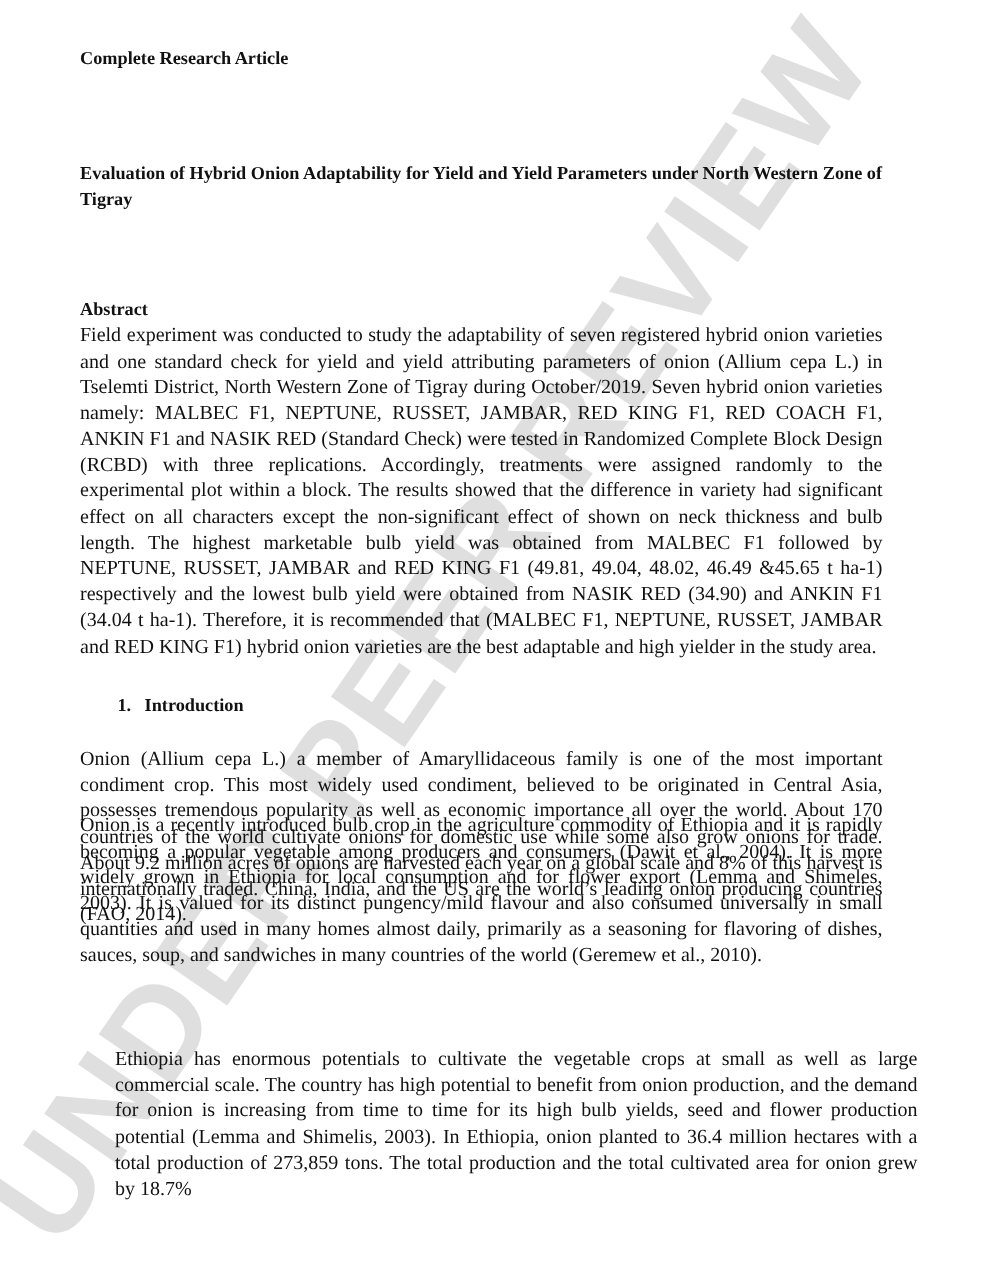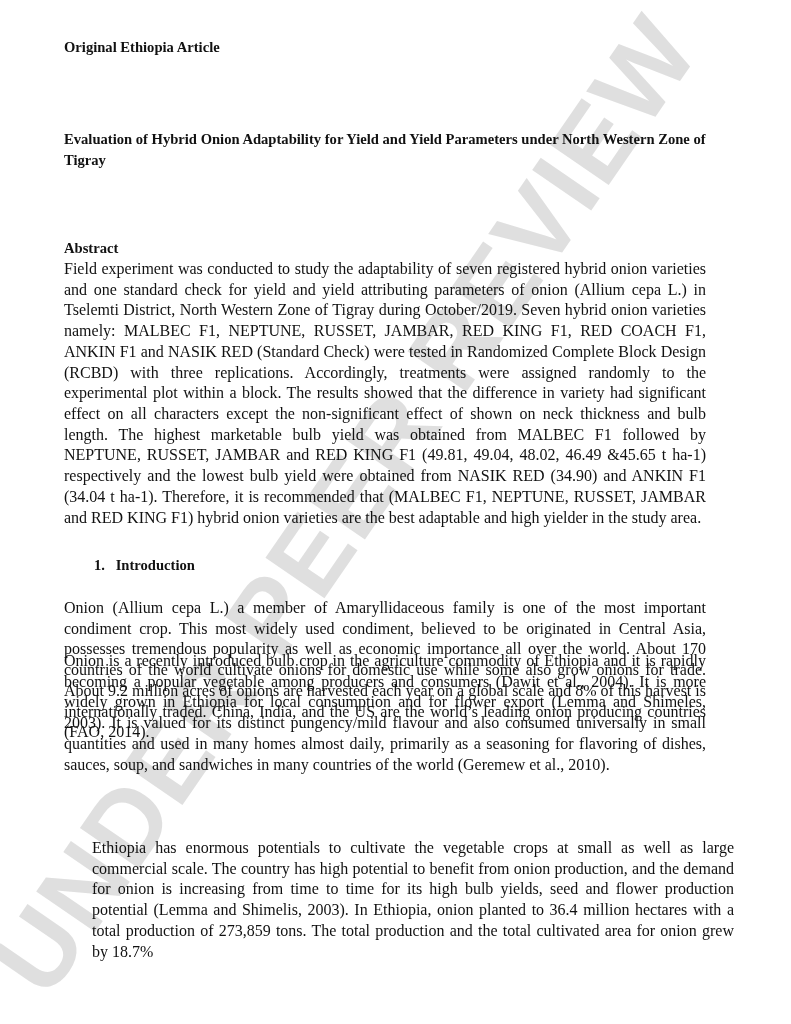--- a/index.html
+++ b/index.html
@@ -96,21 +96,21 @@
   .intro-p2 { top: 651px; }
   .intro-p3 { top: 838px; margin-left: 28px; }
 </style>
 </head>
 <body>
 
 <div class="page">
 
   <div class="watermark">UNDER PEER REVIEW</div>
 
-  <div class="article-type">Original Ethiopia Article</div>
+  <div class="article-type">Complete Research Article</div>
 
   <h1 class="title">Evaluation of Hybrid Onion Adaptability for Yield and Yield Parameters under North Western Zone of Tigray</h1>
 
   <h2 class="abstract-heading">Abstract</h2>
 
   <div class="content abstract-body">
     <p class="body">Field experiment was conducted to study the adaptability of seven registered hybrid onion varieties and one standard check for yield and yield attributing parameters of onion (Allium cepa L.) in Tselemti District, North Western Zone of Tigray during October/2019. Seven hybrid onion varieties namely: MALBEC F1, NEPTUNE, RUSSET, JAMBAR, RED KING F1, RED COACH F1, ANKIN F1 and NASIK RED (Standard Check) were tested in Randomized Complete Block Design (RCBD) with three replications. Accordingly, treatments were assigned randomly to the experimental plot within a block.  The results showed that the difference in variety had significant effect on all characters except the non-significant effect of shown on neck thickness and bulb length. The highest marketable bulb yield was obtained from MALBEC F1 followed by NEPTUNE, RUSSET, JAMBAR and RED KING F1 (49.81, 49.04, 48.02, 46.49 &amp;45.65 t ha-1) respectively and the lowest bulb yield were obtained from NASIK RED (34.90) and ANKIN F1 (34.04 t ha-1). Therefore, it is recommended that (MALBEC F1, NEPTUNE, RUSSET, JAMBAR and RED KING F1) hybrid onion varieties are the best adaptable and high yielder in the study area.</p>
   </div>
 
   <h2 class="intro-heading">

